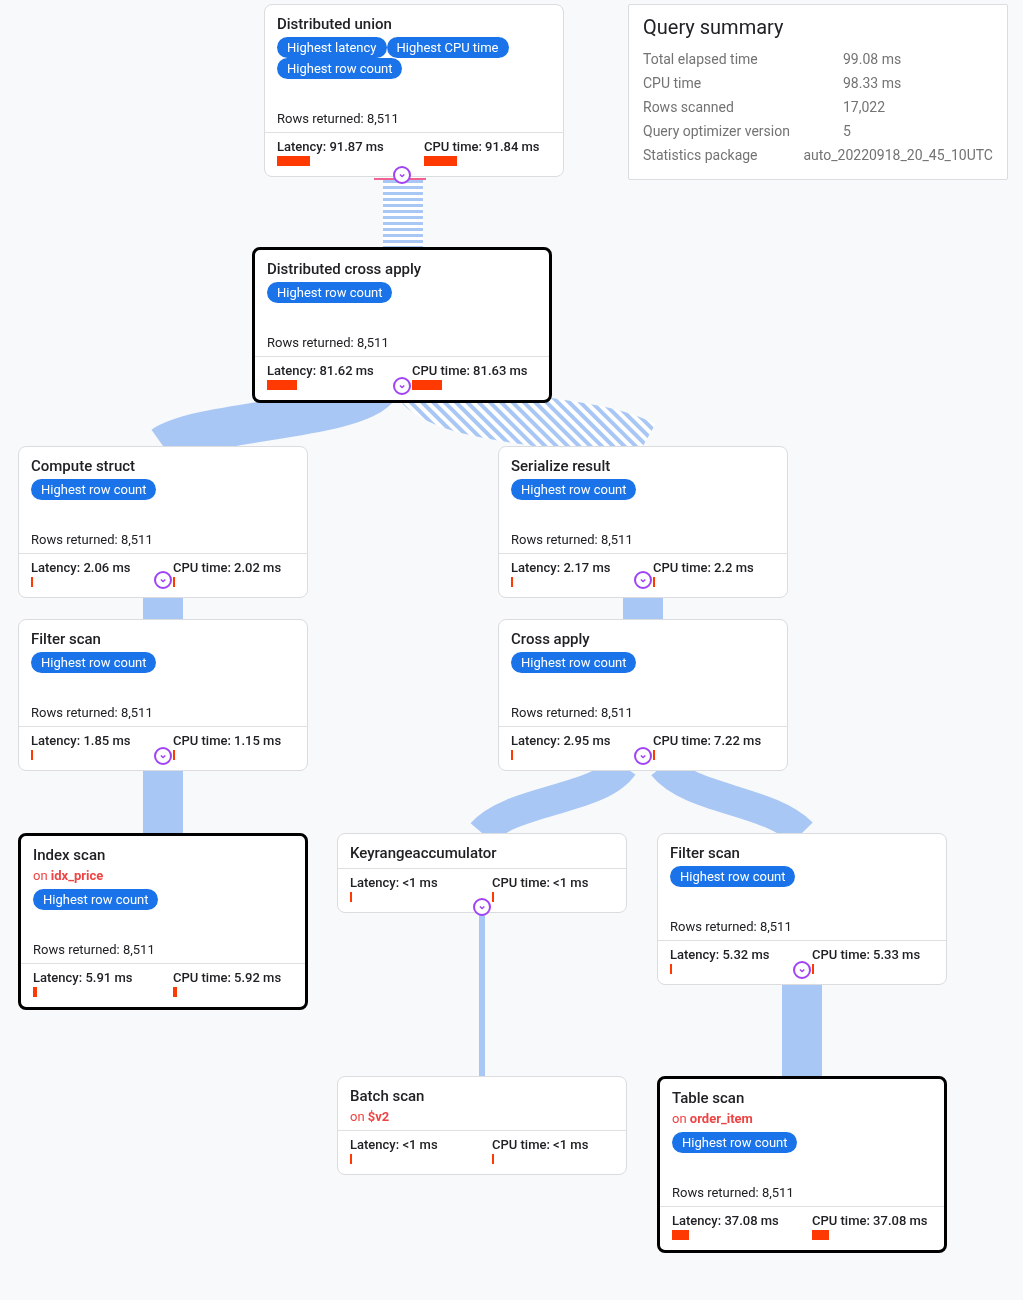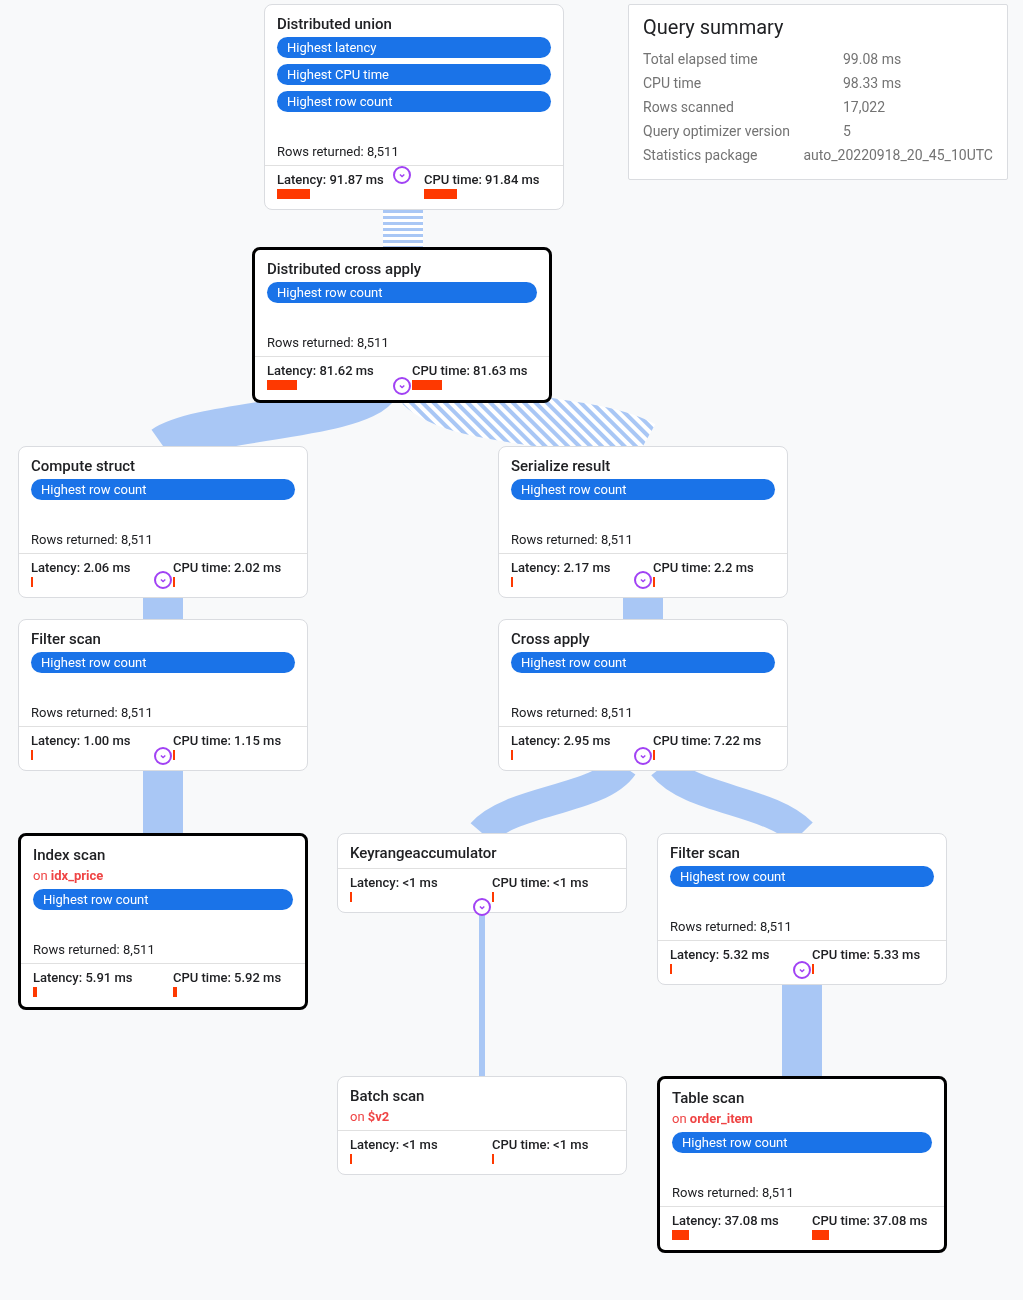--- a/index.html
+++ b/index.html
@@ -49,23 +49,21 @@
     margin-bottom: 4px;
   }
   .node-sub {
     font-size: 13px;
     color: #ef4444;
     margin-bottom: 6px;
   }
   .chips {
     display: flex;
     flex-wrap: wrap;
-    gap: 6px;
     margin-bottom: 6px;
-    flex-direction: column;
   }
   .chip {
     background: #1a73e8;
     color: #fff;
     border-radius: 12px;
     padding: 3px 10px;
     font-size: 13px;
     white-space: nowrap;
   }
   .rows-ret {
@@ -297,21 +295,21 @@
     </div>
     <div class="node" style="left: 18px; top: 619px; width: 290px;">
       <div class="node-title">Filter scan</div>
       <div class="chips">
         <span class="chip">Highest row count</span>
       </div>
       <div class="rows-ret"><span>Rows returned: </span><span>8,511</span></div>
       <div class="divider"></div>
       <div class="metrics">
         <div class="metric">
-          <div class="metric-label"><span>Latency: </span><span>1.00 ms</span></div>
+          <div class="metric-label"><span>Latency: </span><span>1.85 ms</span></div>
           <div class="bar" style="width: 2%;"></div>
         </div>
         <div class="metric">
           <div class="metric-label"><span>CPU time: </span><span>1.15 ms</span></div>
           <div class="bar" style="width: 2%;"></div>
         </div>
       </div>
     </div>
     <div class="node" style="left: 498px; top: 619px; width: 290px;">
       <div class="node-title">Cross apply</div>

